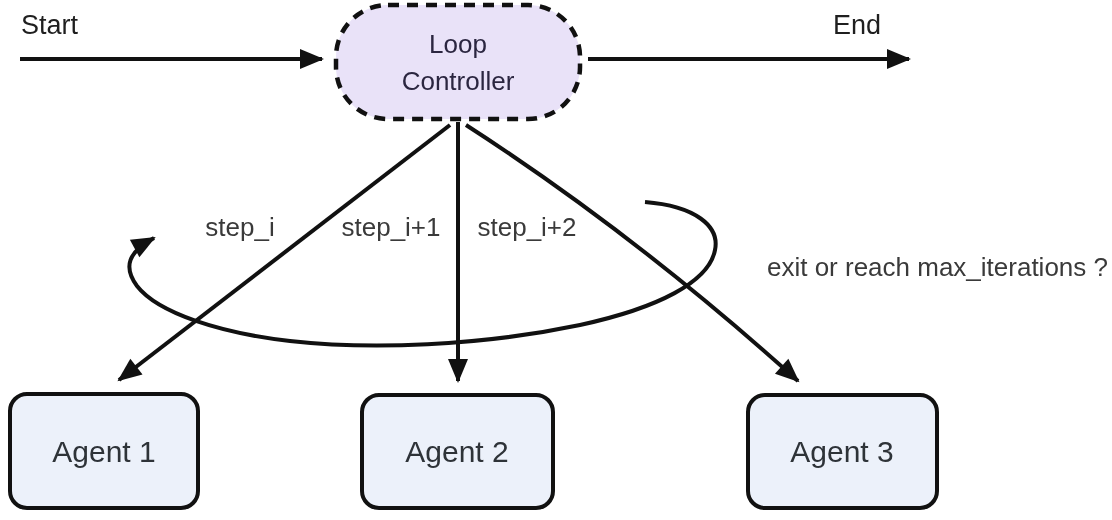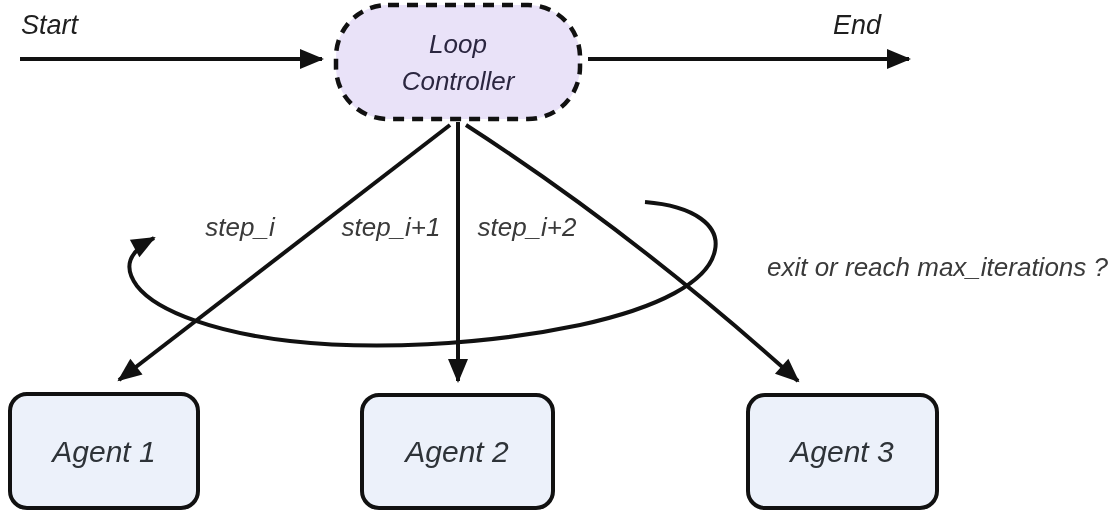--- a/index.html
+++ b/index.html
@@ -6,21 +6,20 @@
     margin: 0;
     padding: 0;
     background: #ffffff;
     width: 1112px;
     height: 520px;
     overflow: hidden;
   }
   .diagram-wrap {
     width: 1024px;
     height: 520px;
-    font-style: italic;
   }
   svg text {
     font-family: "Liberation Sans", sans-serif;
     user-select: none;
   }
   .endpoint-label { fill: #1f1f1f; font-size: 27px; }
   .node-label     { fill: #2b2640; font-size: 26px; }
   .agent-label    { fill: #2e3338; font-size: 30px; }
   .edge-label     { fill: #3a3a3a; font-size: 26px; }
   .edge {

